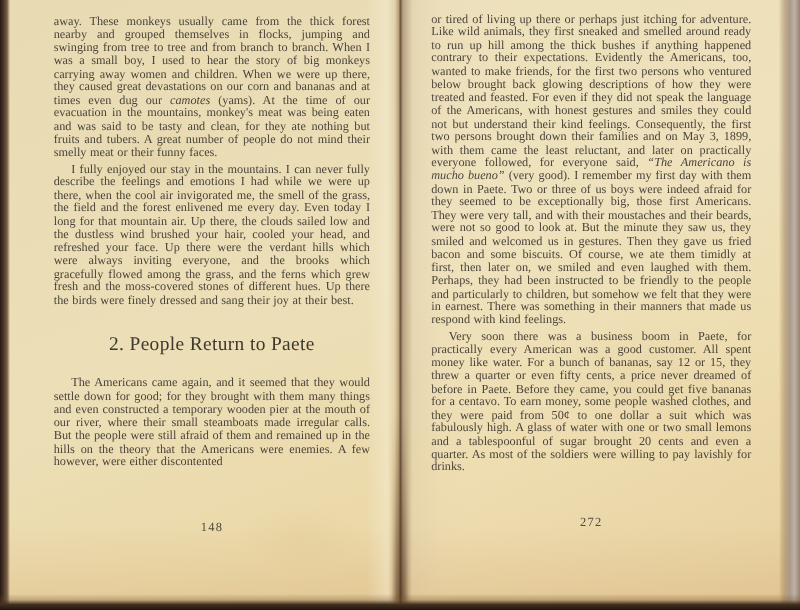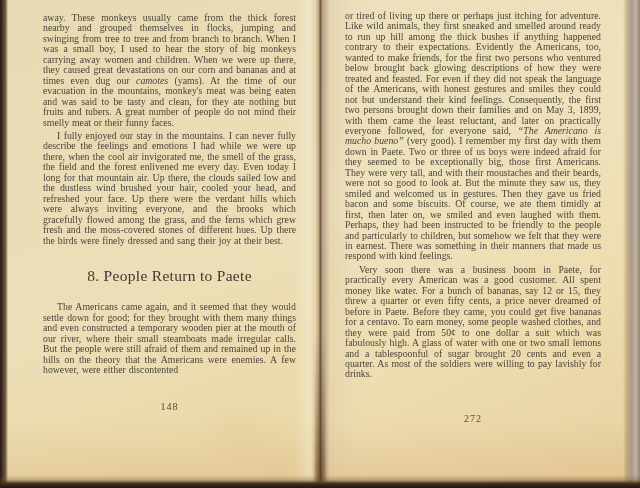--- a/index.html
+++ b/index.html
@@ -74,35 +74,35 @@
   .para.indent { text-indent:14px; }
   .para em { }
   .section-heading {
     text-align:center; font-size:15.5px; font-weight:normal;
     color:#3e382f; margin:25px 0 21px 0; letter-spacing:0.3px;
   }
   .page-number {
     position:absolute; text-align:center; font-size:10px; color:#524a3e;
     letter-spacing:1px;
   }
-  .page-number-left  { left:43px;  width:253px; top:401px; }
+  .page-number-left  { left:43px;  width:253px; top:417px; }
   .page-number-right { left:345px; width:256px; top:413px; }
 </style>
 </head>
 <body>
 
 <div id="scan">
 
   <div class="right-tint"></div>
   <div class="bottom-warm"></div>
 
   <div class="page-text page-text-left">
       <p class="para"><span>away.  These monkeys usually came from the thick forest nearby and grouped themselves in flocks, jumping and swinging from tree to tree and from branch to branch.  When I was a small boy, I used to hear the story of big monkeys carrying away women and children.  When we were up there, they caused great devastations on our corn and bananas and at times even dug our </span><em>camotes</em><span> (yams).  At the time of our evacuation in the mountains, monkey's meat was being eaten and was said to be tasty and clean, for they ate nothing but fruits and tubers.  A great number of people do not mind their smelly meat or their funny faces.</span></p>
       <p class="para indent"><span>I fully enjoyed our stay in the mountains.  I can never fully describe the feelings and emotions I had while we were up there, when the cool air invigorated me, the smell of the grass, the field and the forest enlivened me every day.  Even today I long for that mountain air.  Up there, the clouds sailed low and the dustless wind brushed your hair, cooled your head, and refreshed your face.  Up there were the verdant hills which were always inviting everyone, and the brooks which gracefully flowed among the grass, and the ferns which grew fresh and the moss-covered stones of different hues.  Up there the birds were finely dressed and sang their joy at their best.</span></p>
-      <div class="section-heading">8.  People Return to Paete</div>
+      <div class="section-heading">2.  People Return to Paete</div>
       <p class="para indent"><span>The Americans came again, and it seemed that they would settle down for good; for they brought with them many things and even constructed a temporary wooden pier at the mouth of our river, where their small steamboats made irregular calls.  But the people were still afraid of them and remained up in the hills on the theory that the Americans were enemies.  A few however, were either discontented</span></p>
     </div>
 
   <div class="page-number page-number-left">148</div>
 
   <div class="page-text page-text-right">
       <p class="para"><span>or tired of living up there or perhaps just itching for adventure.  Like wild animals, they first sneaked and smelled around ready to run up hill among the thick bushes if anything happened contrary to their expectations.  Evidently the Americans, too, wanted to make friends, for the first two persons who ventured below brought back glowing descriptions of how they were treated and feasted.  For even if they did not speak the language of the Americans, with honest gestures and smiles they could not but understand their kind feelings.  Consequently, the first two persons brought down their families and on May 3, 1899, with them came the least reluctant, and later on practically everyone followed, for everyone said, </span><em>“The Americano is mucho bueno”</em><span> (very good).  I remember my first day with them down in Paete.  Two or three of us boys were indeed afraid for they seemed to be exceptionally big, those first Americans.  They were very tall, and with their moustaches and their beards, were not so good to look at.  But the minute they saw us, they smiled and welcomed us in gestures.  Then they gave us fried bacon and some biscuits.  Of course, we ate them timidly at first, then later on, we smiled and even laughed with them.  Perhaps, they had been instructed to be friendly to the people and particularly to children, but somehow we felt that they were in earnest.  There was something in their manners that made us respond with kind feelings.</span></p>
       <p class="para indent"><span>Very soon there was a business boom in Paete, for practically every American was a good customer.  All spent money like water.  For a bunch of bananas, say 12 or 15, they threw a quarter or even fifty cents, a price never dreamed of before in Paete.  Before they came, you could get five bananas for a centavo.  To earn money, some people washed clothes, and they were paid from 50¢ to one dollar a suit which was fabulously high.  A glass of water with one or two small lemons and a tablespoonful of sugar brought 20 cents and even a quarter.  As most of the soldiers were willing to pay lavishly for drinks.</span></p>
     </div>
 

